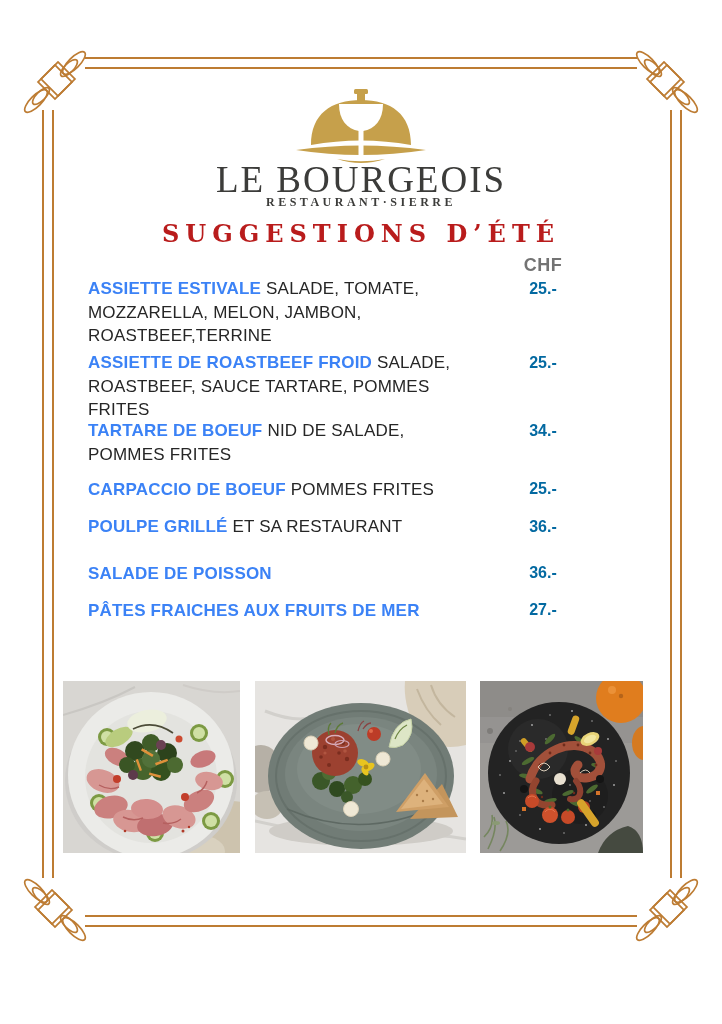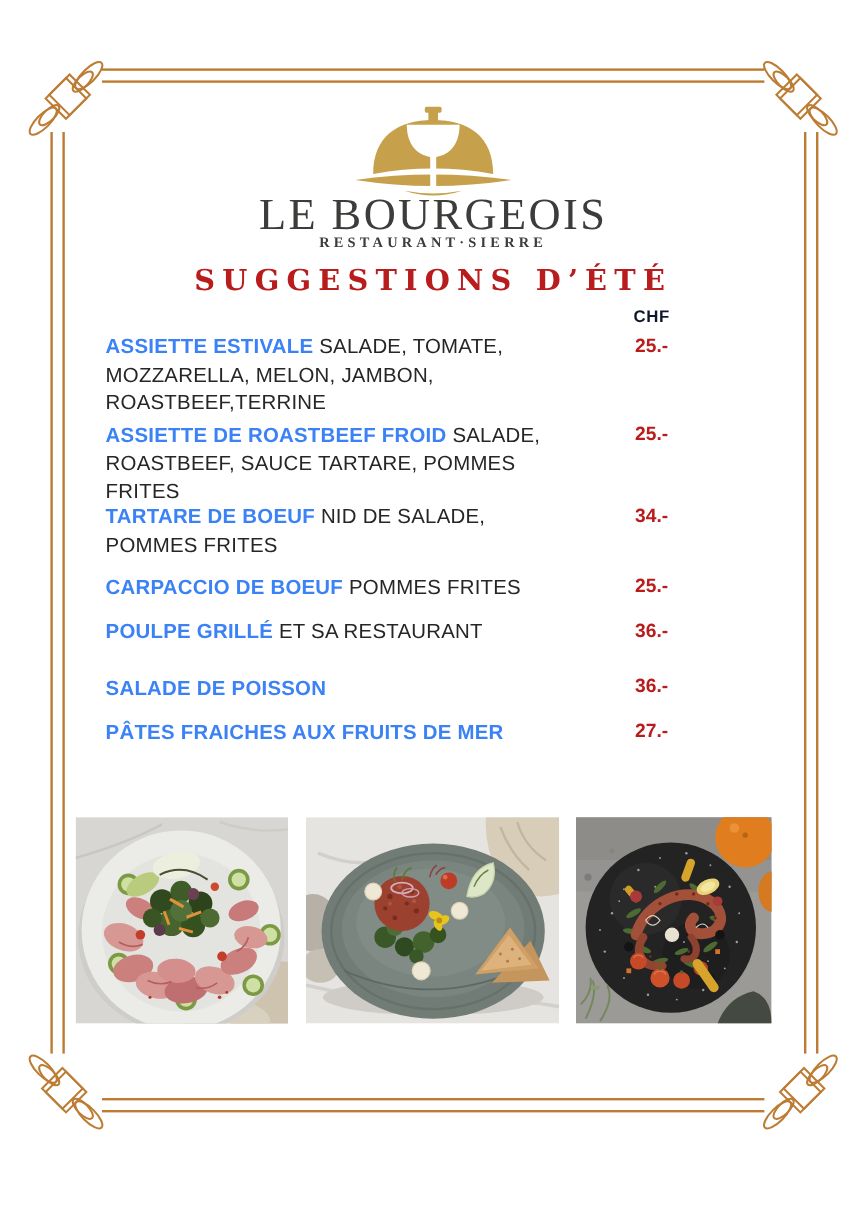--- a/index.html
+++ b/index.html
@@ -32,28 +32,28 @@
   .brand-name{position:absolute;left:0;right:0;top:158px;text-align:center;
     font-family:"Liberation Serif",serif;font-size:37px;font-weight:400;
     letter-spacing:2px;color:var(--text-dark);}
   .brand-tagline{position:absolute;left:0;right:0;top:195px;text-align:center;
     font-family:"Liberation Serif",serif;font-size:12px;font-weight:700;
     letter-spacing:3.5px;color:var(--text-dark);}
   .menu-title{position:absolute;left:0;right:0;top:219px;text-align:center;
     font-family:"DejaVu Serif","Liberation Serif",serif;font-size:24px;font-weight:700;
     letter-spacing:6px;color:#b91c1c;}
   .chf-label{position:absolute;left:516px;top:255px;width:54px;text-align:center;
-    font-size:14px;font-weight:600;color:#0f172a;letter-spacing:0.5px;}
+    font-size:18px;font-weight:600;color:#737373;letter-spacing:0.5px;}
   
   .item{position:absolute;left:88px;width:382px;font-size:17px;line-height:23.5px;
     color:var(--menu-text);letter-spacing:0.2px;}
   .item .name{font-weight:700;color:#3b82f6;}
   .item .desc{font-weight:400;color:#262626;}
   .price{position:absolute;left:516px;width:54px;text-align:center;
-    font-size:16px;font-weight:600;color:#b91c1c;}
+    font-size:16px;font-weight:600;color:#0369a1;}
   .r1{top:277px}.r2{top:351px}.r3{top:419px}.r4{top:478px}.r5{top:515px}.r6{top:562px}.r7{top:599px}
   .p1{top:280px}.p2{top:354px}.p3{top:422px}.p4{top:480px}.p5{top:518px}.p6{top:564px}.p7{top:601px}
   
   .photo{position:absolute;top:681px;height:172px;}
   .photo1{left:63px;width:177px}
   .photo2{left:255px;width:211px}
   .photo3{left:480px;width:163px}
 </style>
 </head>
 <body>

